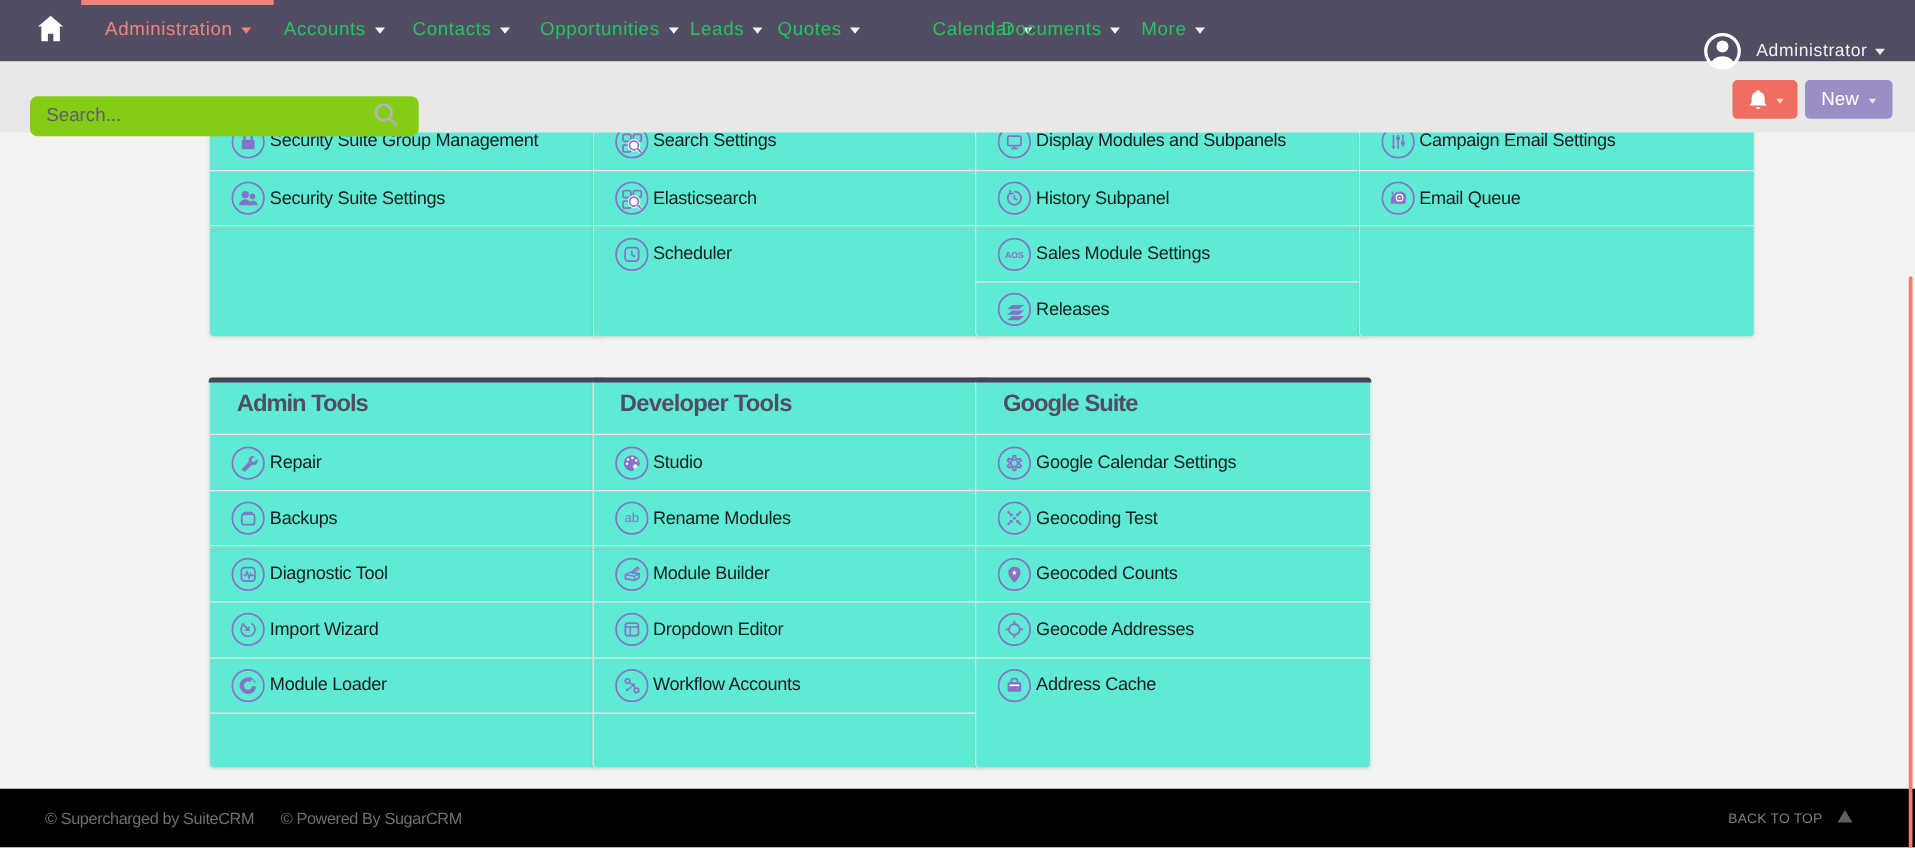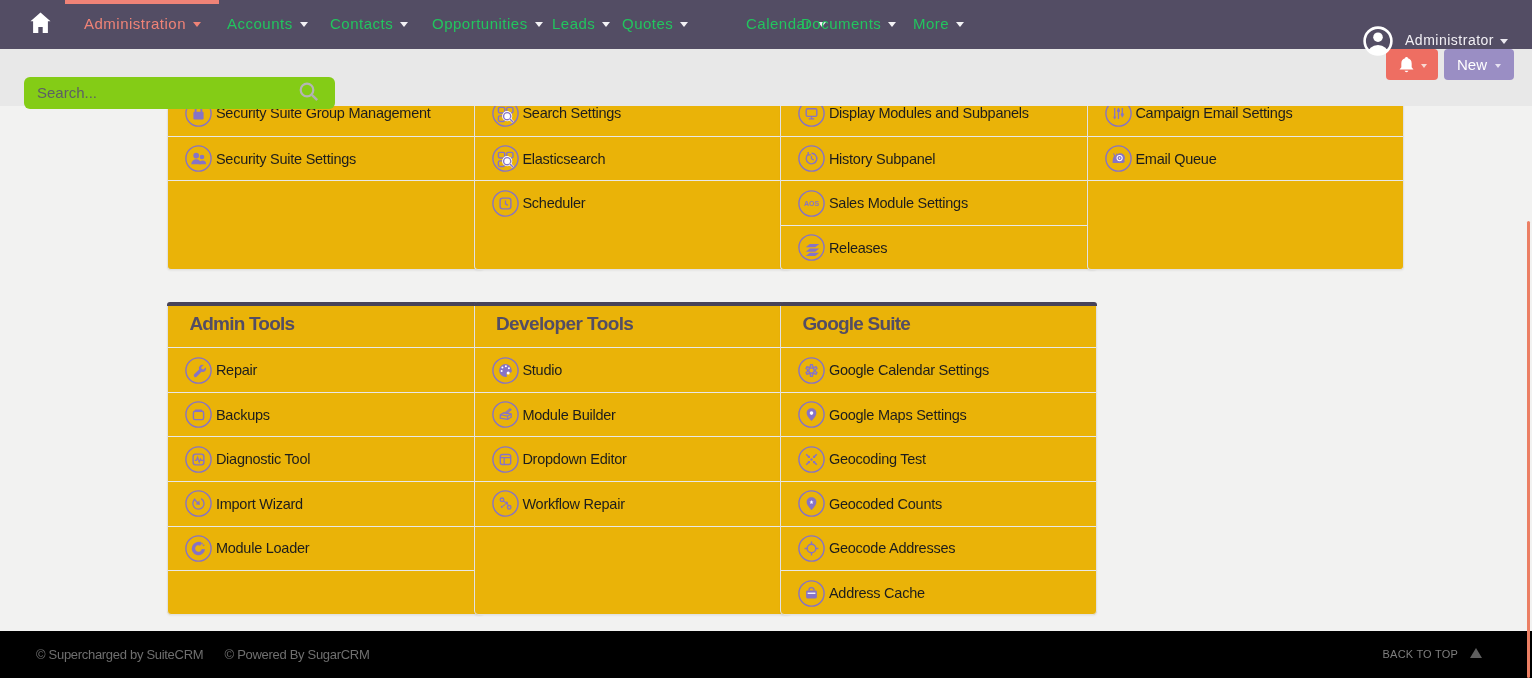--- a/index.html
+++ b/index.html
@@ -16,28 +16,28 @@
 .nvi.active .crt { border-top-color:#f08377; }
 .user { position:absolute; right:24px; top:0; height:49px; display:flex; align-items:center; padding-bottom:2px; color:#f2f0f5; font-size:14px; letter-spacing:0.5px;margin-top:16px; }
 .user svg { margin-right:12px; margin-top:2px; }
 .user .crt { margin-left:6px; border-left-width:4px; border-right-width:4px; border-top-width:5px; border-top-color:#eceaf1; }
 
 
 .tool { position:absolute; left:0; top:49px; width:1532px; height:57px; background:#e8e8e8; z-index:29; }
 .srch { position:absolute; left:24px; top:12px; width:311px; height:32px; background:#84cc16; border-radius:6px;margin-top:16px; }
 .srch span { position:absolute; left:13px; top:7px; font-size:15px; color:#5d6065; }
 .srch svg { position:absolute; right:13px; top:3px; }
-.btn { position:absolute; top:0; height:31px; border-radius:4px; display:flex; align-items:center; justify-content:center; }
+.btn { position:absolute; top:15px; height:31px; border-radius:4px; display:flex; align-items:center; justify-content:center; }
 .bell { left:1386px; width:52px; background:#ee6e62; }
 .bnew { left:1444px; width:70px; background:#9a8ec4; color:#fff; font-size:15px; }
 .bcrt { width:0; height:0; border-left:3.8px solid transparent; border-right:3.8px solid transparent; border-top:4.8px solid #e7e2f2; margin-left:8px; margin-top:2px; }
 .bell .bcrt { border-top-color:#f8d9d2; margin-left:6px; }
 
 
-.card { position:absolute; width:317px; background:#eab308; border:1px solid #e2e2e2; border-radius:4px; box-shadow:0 1px 2px rgba(0,0,0,0.05); z-index:1; }
+.card { position:absolute; width:317px; background:#5eead4; border:1px solid #e2e2e2; border-radius:4px; box-shadow:0 1px 2px rgba(0,0,0,0.05); z-index:1; }
 .c1 { border-top:none; border-radius:0 0 4px 4px; }
 .bar { height:4.5px; background:#474359; border-radius:3px 3px 0 0; margin:-1px -1px 0 -1px; }
 .hd { height:40.9px; padding:7px 0 0 21px; font-size:19px; font-weight:bold; color:#534d64; letter-spacing:-0.8px; }
 .it { height:44.6px; border-top:1px solid #e8e8e8; display:flex; align-items:center; padding-left:17px; }
 .c1 .it:first-child { border-top:none; }
 .it svg { flex:0 0 27px; }
 .it span { margin-left:3.5px; font-size:14.5px; color:#1d1d1d; letter-spacing:-0.25px; }
 .blank { border-top:1px solid #e8e8e8; }
 
 
@@ -223,20 +223,27 @@
         <circle cx="13.9" cy="9.3" r="1" fill="#fff"></circle>
         <circle cx="16.9" cy="11.3" r="1" fill="#fff"></circle>
         <circle cx="9.6" cy="14" r="1" fill="#fff"></circle>
         <circle cx="16.2" cy="15.9" r="1.5" fill="#fff"></circle>
       </svg>
       <span>Studio</span>
     </div>
     <div class="it">
       <svg width="27" height="27" viewBox="0 0 27 27">
         <circle cx="13.5" cy="13.5" r="12.6" fill="none" stroke="#8673c6" stroke-width="1.4"></circle>
+        <text x="13.5" y="16.6" text-anchor="middle" font-family="Liberation Sans,sans-serif" font-size="10.5" fill="#8673c6">ab</text>
+      </svg>
+      <span>Rename Modules</span>
+    </div>
+    <div class="it">
+      <svg width="27" height="27" viewBox="0 0 27 27">
+        <circle cx="13.5" cy="13.5" r="12.6" fill="none" stroke="#8673c6" stroke-width="1.4"></circle>
         <path d="M8.3 13.9 l3.6 -2.1 7.3 1.2 v3.2 l-3.6 2.1 -7.3 -1.2 z" fill="none" stroke="#8673c6" stroke-width="1.3"></path>
         <path d="M8.3 13.9 l7.3 1.2 3.6 -2.1 M15.6 15.1 v3.2" fill="none" stroke="#8673c6" stroke-width="1.1"></path>
         <path d="M12.6 12.4 l5.3 -4.6 1.2 1 -5.2 4.2" fill="none" stroke="#8673c6" stroke-width="1.1"></path>
       </svg>
       <span>Module Builder</span>
     </div>
     <div class="it">
       <svg width="27" height="27" viewBox="0 0 27 27">
         <circle cx="13.5" cy="13.5" r="12.6" fill="none" stroke="#8673c6" stroke-width="1.4"></circle>
         <rect x="8.3" y="8.5" width="10.4" height="10" rx="2" fill="none" stroke="#8673c6" stroke-width="1.4"></rect>
@@ -247,42 +254,34 @@
     <div class="it">
       <svg width="27" height="27" viewBox="0 0 27 27">
         <circle cx="13.5" cy="13.5" r="12.6" fill="none" stroke="#8673c6" stroke-width="1.4"></circle>
         <circle cx="10" cy="9.8" r="1.8" fill="none" stroke="#8673c6" stroke-width="1.3"></circle>
         <circle cx="14.6" cy="13" r="1.5" fill="#8673c6"></circle>
         <circle cx="17.2" cy="17.3" r="1.8" fill="none" stroke="#8673c6" stroke-width="1.3"></circle>
         <path d="M11.4 11 l1.9 1.3 M15.5 14.2 l0.9 1.6" stroke="#8673c6" stroke-width="1.2"></path>
         <circle cx="9.8" cy="16.8" r="1.1" fill="#8673c6"></circle>
         <path d="M10.9 16.2 l2.3 -1.9" stroke="#8673c6" stroke-width="1.1"></path>
       </svg>
-      <span>Workflow Repair</span>
+      <span>Workflow Accounts</span>
     </div>
     <div class="blank" style="height:44.7px"></div>
   </div>
 <div class="card c2" style="left:780.4px;top:301.9px;height:313.3px">
     <div class="bar"></div>
     <div class="hd">Google Suite</div>
     <div class="it">
       <svg width="27" height="27" viewBox="0 0 27 27">
         <circle cx="13.5" cy="13.5" r="12.6" fill="none" stroke="#8673c6" stroke-width="1.4"></circle>
         <path d="M12.40 9.65 L12.48 7.69 L14.52 7.69 L14.60 9.65 L15.50 10.04 L16.28 10.62 L18.02 9.71 L19.04 11.48 L17.38 12.53 L17.50 13.50 L17.38 14.47 L19.04 15.52 L18.02 17.29 L16.28 16.38 L15.50 16.96 L14.60 17.35 L14.52 19.31 L12.48 19.31 L12.40 17.35 L11.50 16.96 L10.72 16.38 L8.98 17.29 L7.96 15.52 L9.62 14.47 L9.50 13.50 L9.62 12.53 L7.96 11.48 L8.98 9.71 L10.72 10.62 L11.50 10.04 Z" fill="none" stroke="#8673c6" stroke-width="1.35" stroke-linejoin="round"></path>
         <circle cx="13.5" cy="13.5" r="2.7" fill="none" stroke="#8673c6" stroke-width="1.35"></circle>
       </svg>
       <span>Google Calendar Settings</span>
-    </div>
-    <div class="it">
-      <svg width="27" height="27" viewBox="0 0 27 27">
-        <circle cx="13.5" cy="13.5" r="12.6" fill="none" stroke="#8673c6" stroke-width="1.4"></circle>
-        <path d="M13.5 7.3 c-2.9 0 -4.9 2.1 -4.9 4.8 c0 3.4 4.9 8 4.9 8 s4.9 -4.6 4.9 -8 c0 -2.7 -2 -4.8 -4.9 -4.8 z" fill="#8673c6"></path>
-        <circle cx="13.5" cy="12.1" r="1.8" fill="#fff"></circle>
-      </svg>
-      <span>Google Maps Settings</span>
     </div>
     <div class="it">
       <svg width="27" height="27" viewBox="0 0 27 27">
         <circle cx="13.5" cy="13.5" r="12.6" fill="none" stroke="#8673c6" stroke-width="1.4"></circle>
         <path d="M8.2 8.2 L11.1 11.1" stroke="#8673c6" stroke-width="1.5"></path>
         <path d="M12.0 12.0 l-2.6 0 l2.6 -2.6 z" fill="#8673c6" transform="translate(0 0)"></path>
         <path d="M18.8 8.2 L15.9 11.1" stroke="#8673c6" stroke-width="1.5"></path>
         <path d="M15.0 12.0 l2.6 0 l-2.6 -2.6 z" fill="#8673c6" transform="translate(0 0)"></path>
         <path d="M8.2 18.8 L11.1 15.9" stroke="#8673c6" stroke-width="1.5"></path>
         <path d="M12.0 15.0 l-2.6 0 l2.6 2.6 z" fill="#8673c6" transform="translate(0 0)"></path>

